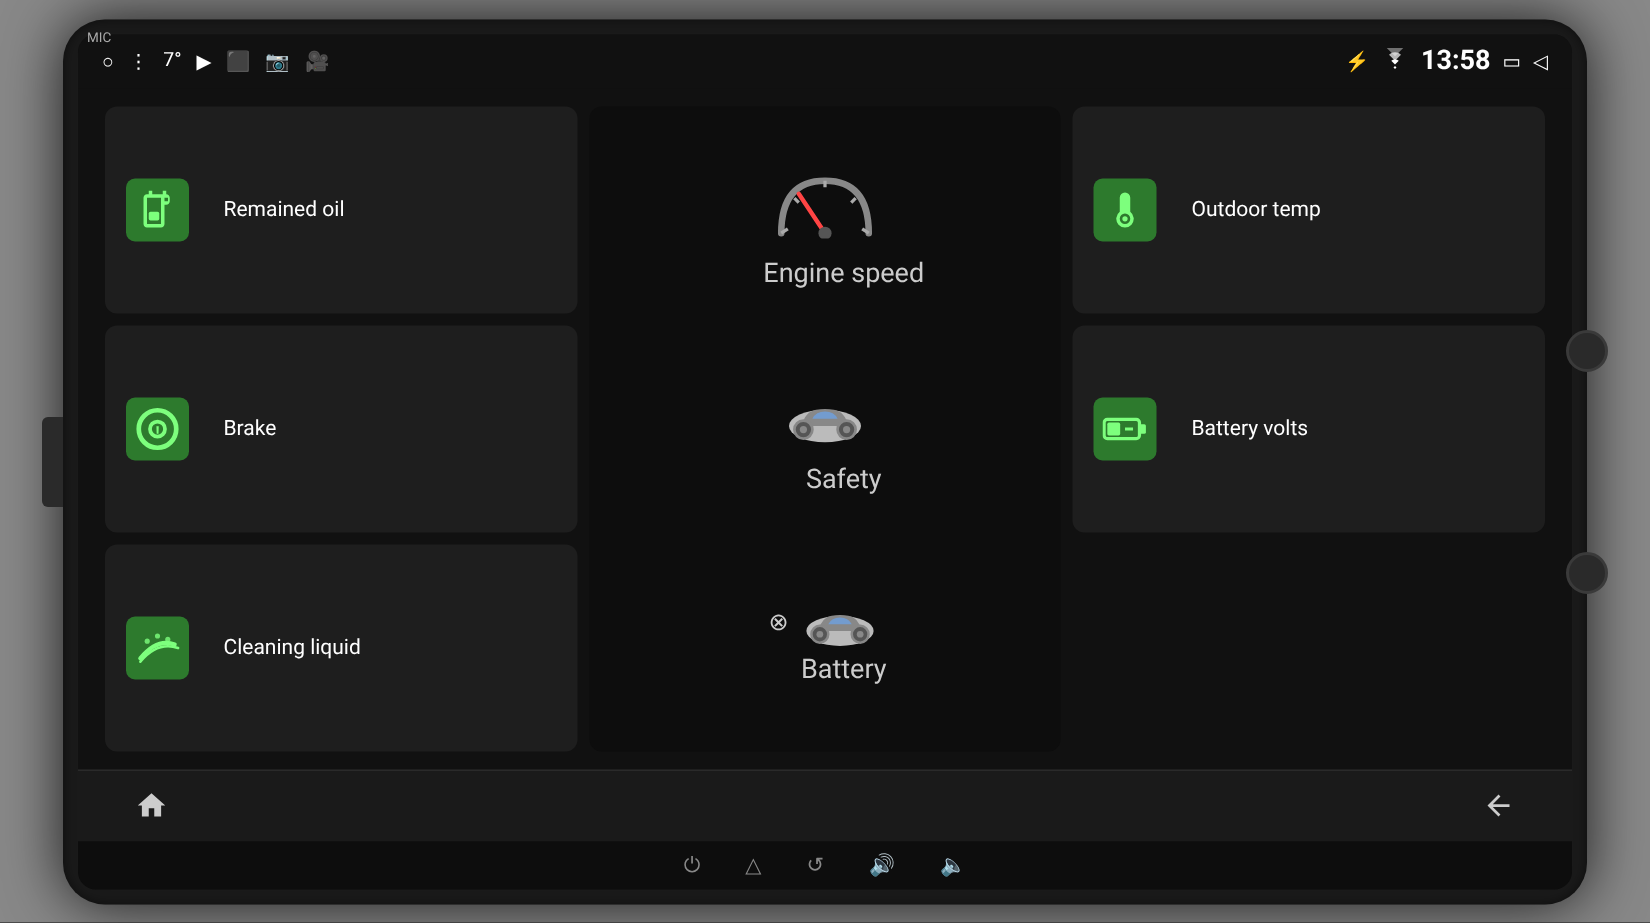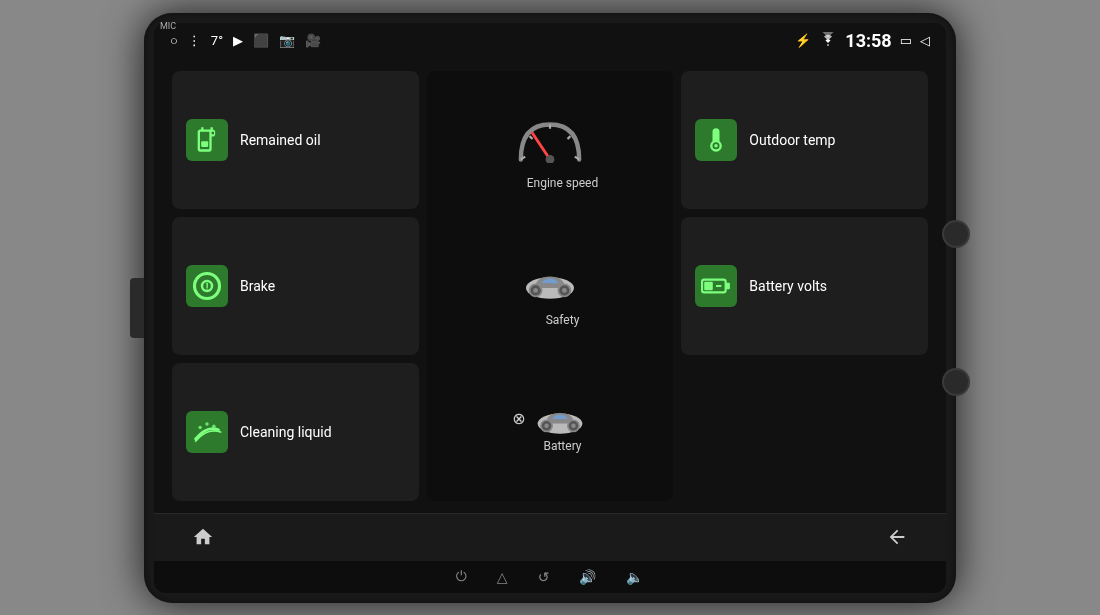--- a/index.html
+++ b/index.html
@@ -8,21 +8,21 @@
       height: 615px;
       background: #888;
       display: flex;
       align-items: center;
       justify-content: center;
       font-family: 'Roboto', Arial, sans-serif;
       overflow: hidden;
     }
 
     .device-outer {
-      width: 812px;
+      width: 1016px;
       height: 590px;
       background: #1a1a1a;
       border-radius: 28px;
       padding: 10px;
       display: flex;
       flex-direction: column;
       box-shadow: 0 0 40px rgba(0,0,0,0.8), inset 0 0 8px rgba(0,0,0,0.5);
       position: relative;
     }
 
@@ -102,21 +102,21 @@
       gap: 8px;
     }
 
     .tile {
       background: #1e1e1e;
       border-radius: 8px;
       display: flex;
       align-items: center;
       justify-content: flex-start;
       padding: 10px 14px;
-      gap: 12px;
+      gap: 23px;
       cursor: pointer;
       position: relative;
       overflow: hidden;
     }
 
     .tile-icon {
       width: 42px;
       height: 42px;
       background: #2d7a2d;
       border-radius: 6px;
@@ -150,21 +150,21 @@
 
     .center-section {
       display: flex;
       flex-direction: column;
       align-items: center;
       gap: 4px;
     }
 
     .center-label {
       color: #ccc;
-      font-size: 12px;
+      font-size: 18px;
       text-align: center;
       margin-left: 25px;
     }
 
     .center-icon {
       font-size: 36px;
       color: #ccc;
     }
 
     

